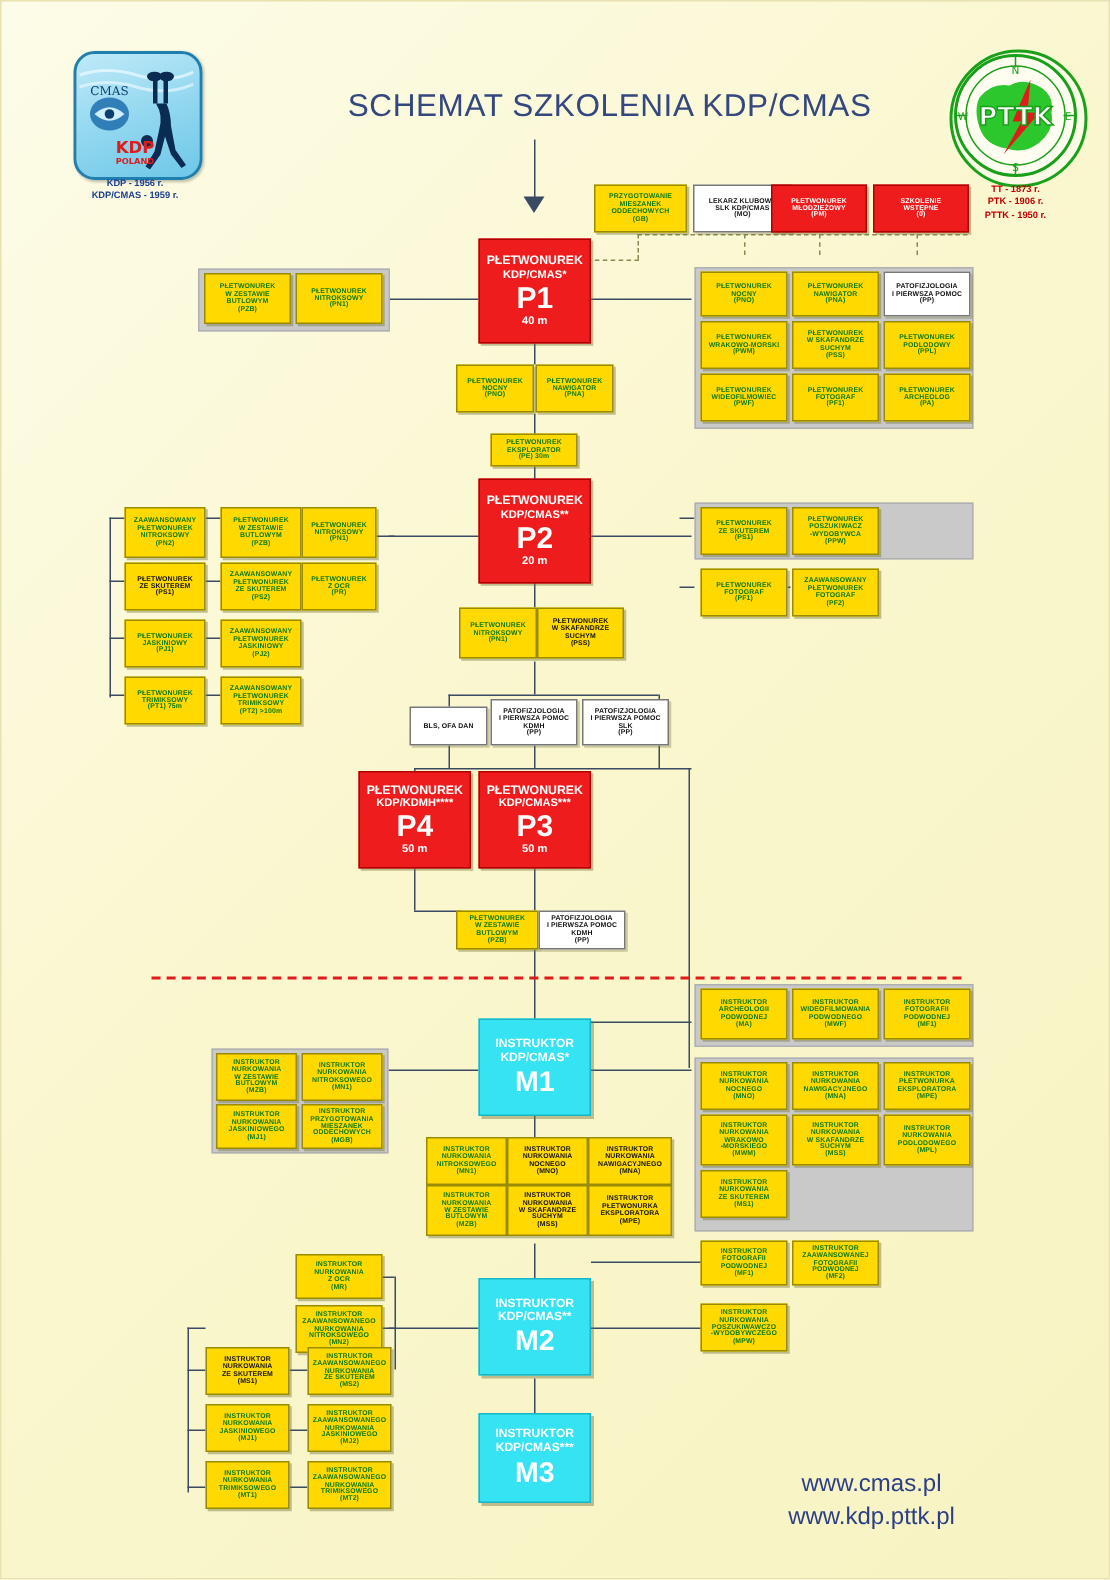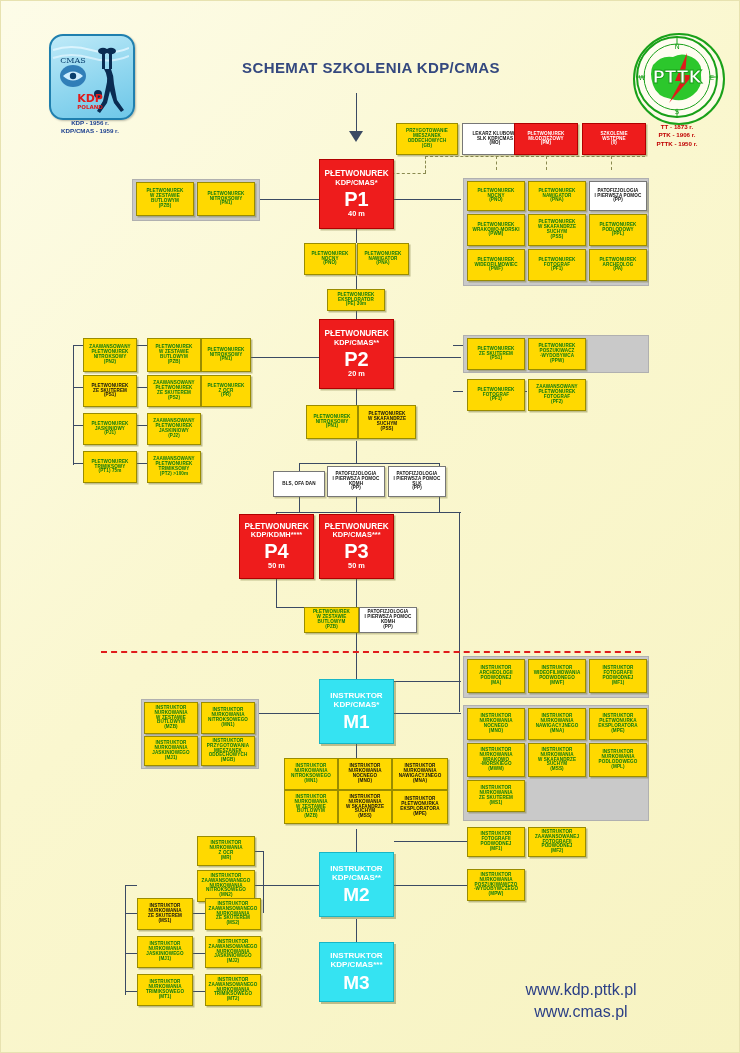--- a/index.html
+++ b/index.html
@@ -44,22 +44,22 @@
   .ln{position:absolute;background:#3b4a63;}
   .lnh{height:1px;}
   .lnv{width:1px;}
   .dsh-h{position:absolute;height:0;border-top:1px dashed #8a8a50;}
   .dsh-v{position:absolute;width:0;border-left:1px dashed #8a8a50;}
   .redline{position:absolute;height:0;border-top:2px dashed #e01b1b;}
   .arrow{position:absolute;width:0;height:0;border-left:7px solid transparent;
          border-right:7px solid transparent;border-top:11px solid #3b4a63;}
 
   
-  #title{position:absolute;left:160px;top:58px;width:420px;text-align:center;
-         font-size:15px;font-weight:bold;color:#34487f;letter-spacing:.4px;}
+  #title{position:absolute;left:160px;top:58px;width:420px;text-align:right;
+         font-size:21px;font-weight:normal;color:#34487f;letter-spacing:.4px;}
 
   
   #kdp-logo{position:absolute;left:48px;top:33px;width:82px;height:82px;border-radius:14px;
             background:linear-gradient(160deg,#bfeaf8 0%,#8fd6ef 55%,#6ec7e8 100%);
             border:2px solid #1f7fae;box-shadow:1px 1px 2px rgba(0,0,0,.25);overflow:hidden;}
   #kdp-cap{position:absolute;left:36px;top:118px;width:106px;text-align:center;
            font-size:6.2px;font-weight:bold;color:#1b3f8f;line-height:1.35;}
   #pttk-logo{position:absolute;left:632px;top:32px;width:88px;height:88px;border-radius:50%;
              background:#fdfbe6;border:2px solid #1aa11a;overflow:hidden;}
   #pttk-cap{position:absolute;left:626px;top:122px;width:100px;text-align:center;
@@ -668,17 +668,17 @@
 
   <div class="bx yl t5" style="left:466px;top:868px;width:58px;height:32px;">
     <span>INSTRUKTOR</span>
       <span>NURKOWANIA</span>
     <span>POSZUKIWAWCZO</span>
       <span>-WYDOBYWCZEGO</span>
     <span>(MPW)</span>
   </div>
 
   <div id="urls">
+    <div>www.cmas.pl</div>
     <div>www.kdp.pttk.pl</div>
-    <div>www.cmas.pl</div>
   </div>
 
 </div>
 
 </body></html>

